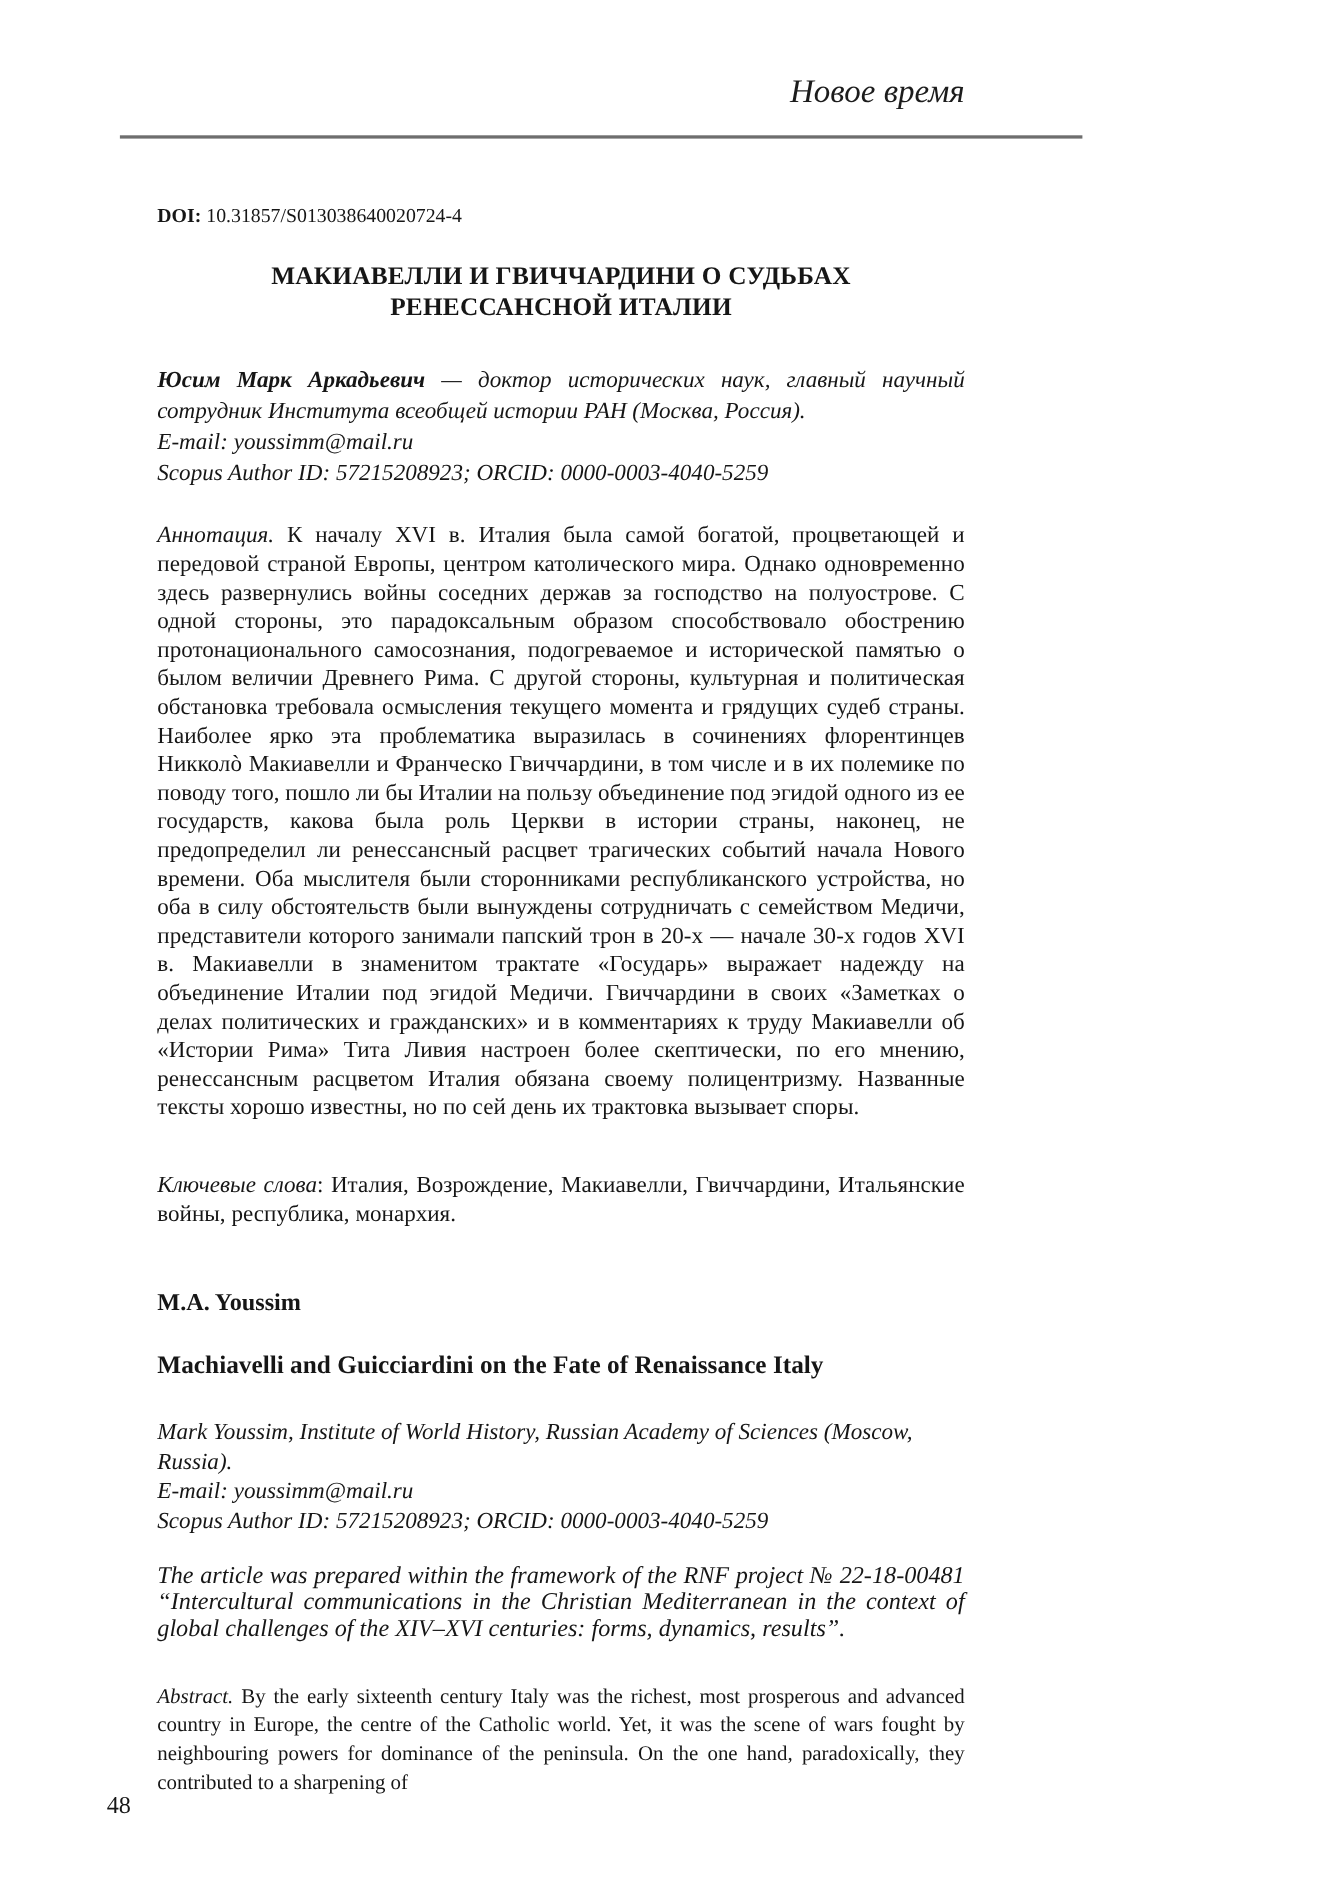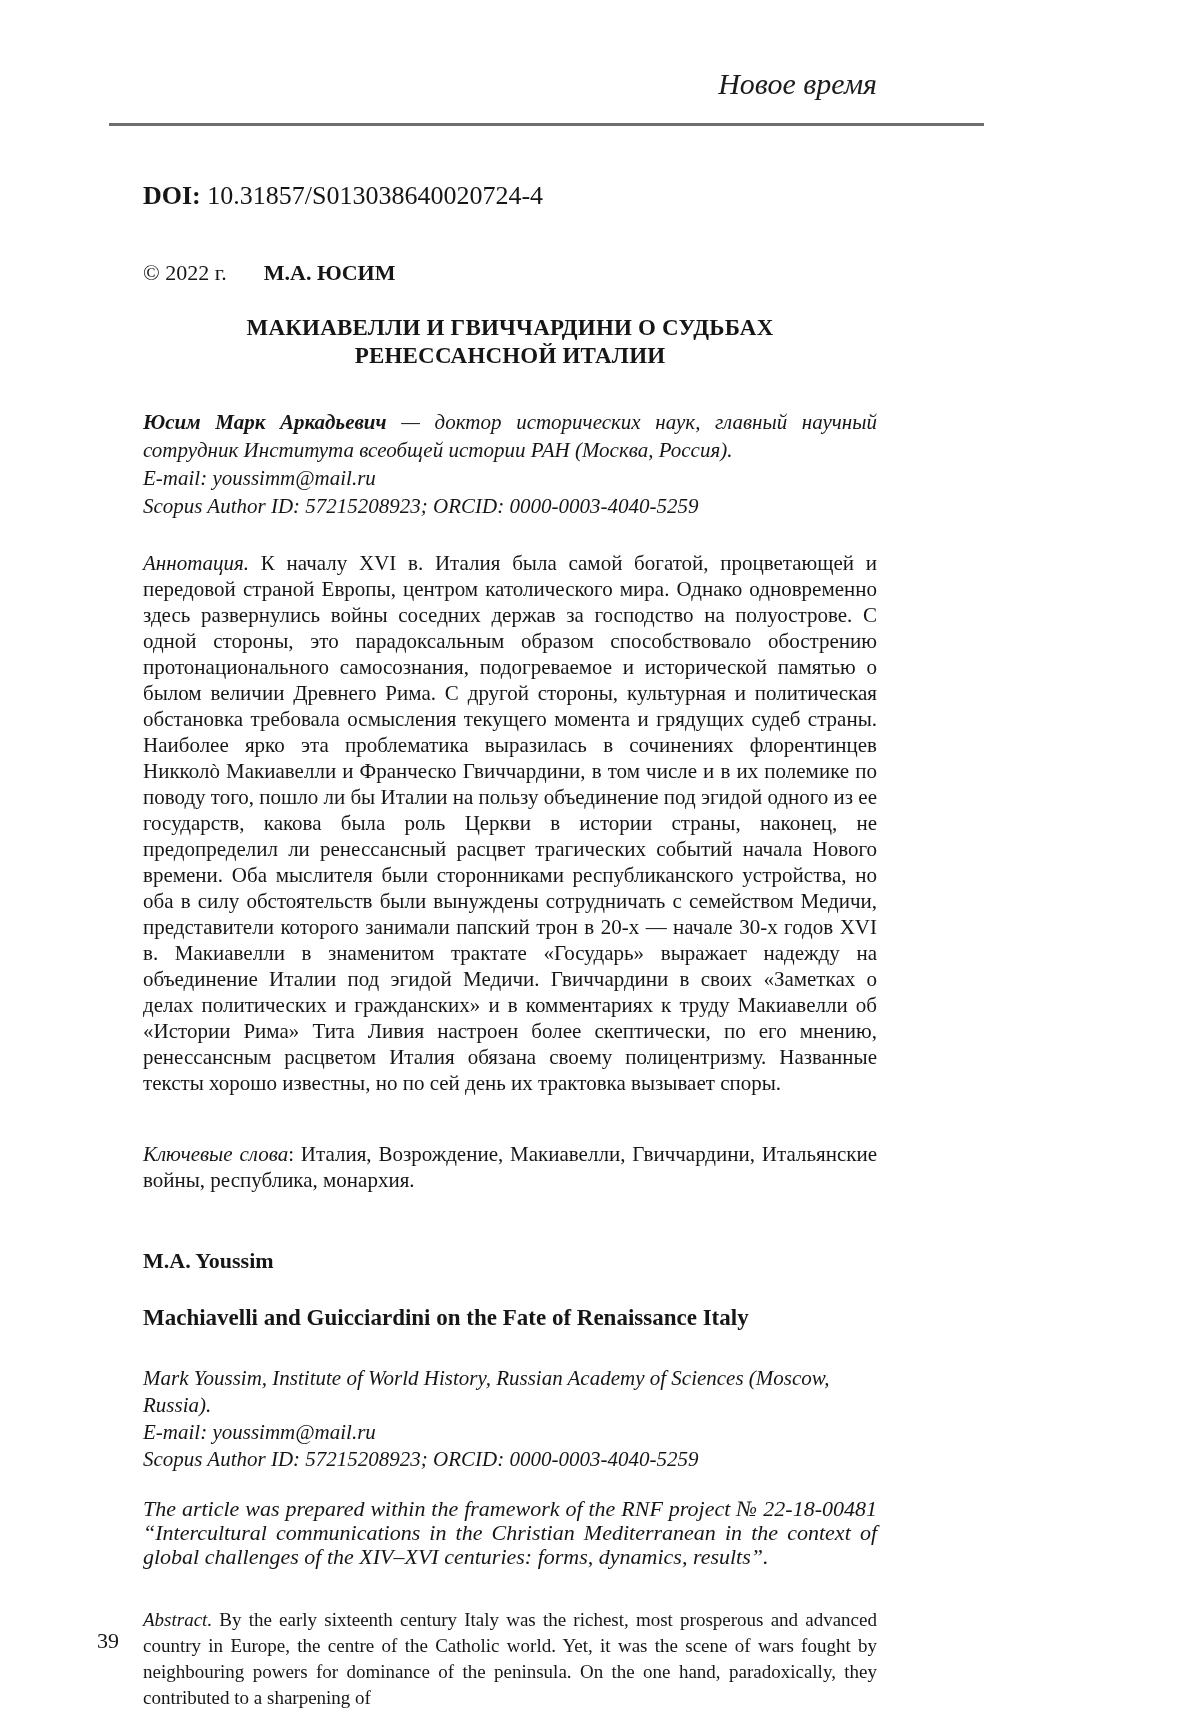--- a/index.html
+++ b/index.html
@@ -30,21 +30,21 @@
   }
   .head-rule {
     border: none;
     border-top: 3px solid #6e6e6e;
     height: 0;
     width: 984px;
     margin: 21px 0 0 -34px; 
   }
   .doi-line {
     margin: 57px 0 0 0;
-    font-size: 26px;
+    font-size: 18px;
     line-height: 26px;
   }
   .doi-label { font-weight: bold; }
   .copyright-line {
     margin: 50px 0 0 0;
     font-size: 22px;
     line-height: 27px;
   }
   .author-short-ru {
     font-weight: bold;
@@ -133,21 +133,20 @@
 
 <div class="page">
   <div class="content">
 
     <p class="running-head">Новое время</p>
 
     <hr class="head-rule">
 
     <p class="doi-line"><span class="doi-label">DOI:</span> <span>10.31857/S013038640020724-4</span></p>
 
-    <p class="copyright-line"><span>© 2022 г.</span><span class="author-short-ru">М.А. ЮСИМ</span></p>
 
     <h1 class="title-ru">МАКИАВЕЛЛИ И ГВИЧЧАРДИНИ О СУДЬБАХ РЕНЕССАНСНОЙ ИТАЛИИ</h1>
 
     <div class="author-block">
       <p class="bio-ru"><span class="author-name-ru">Юсим Марк Аркадьевич</span><span> — доктор исторических наук, главный научный сотрудник Института всеобщей истории РАН (Москва, Россия).</span></p>
       <p>E-mail: youssimm@mail.ru</p>
       <p>Scopus Author ID: 57215208923; ORCID: 0000-0003-4040-5259</p>
     </div>
 
 
@@ -164,14 +163,14 @@
       <p>E-mail: youssimm@mail.ru</p>
       <p>Scopus Author ID: 57215208923; ORCID: 0000-0003-4040-5259</p>
     </div>
 
     <p class="funding-en">The article was prepared within the framework of the RNF project № 22-18-00481 “Intercultural communications in the Christian Mediterranean in the context of global challenges of the XIV–XVI centuries: forms, dynamics, results”.</p>
 
     <p class="abstract-en"><span class="abstract-label">Abstract.</span><span> By the early sixteenth century Italy was the richest, most prosperous and advanced country in Europe, the centre of the Catholic world. Yet, it was the scene of wars fought by neighbouring powers for dominance of the peninsula. On the one hand, paradoxically, they contributed to a sharpening of</span></p>
 
   </div>
 
-  <div class="page-number">39</div>
+  <div class="page-number">48</div>
 </div>
 
 </body></html>

